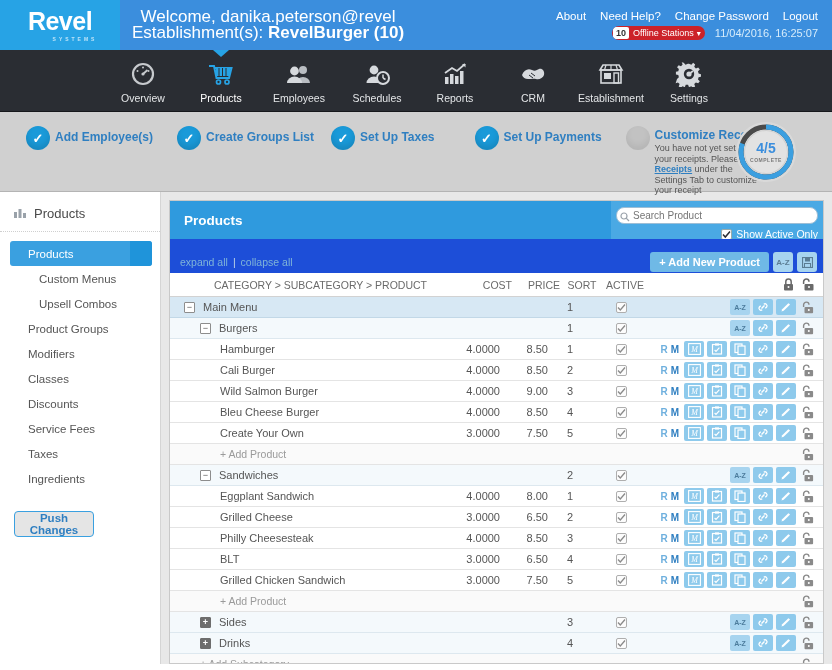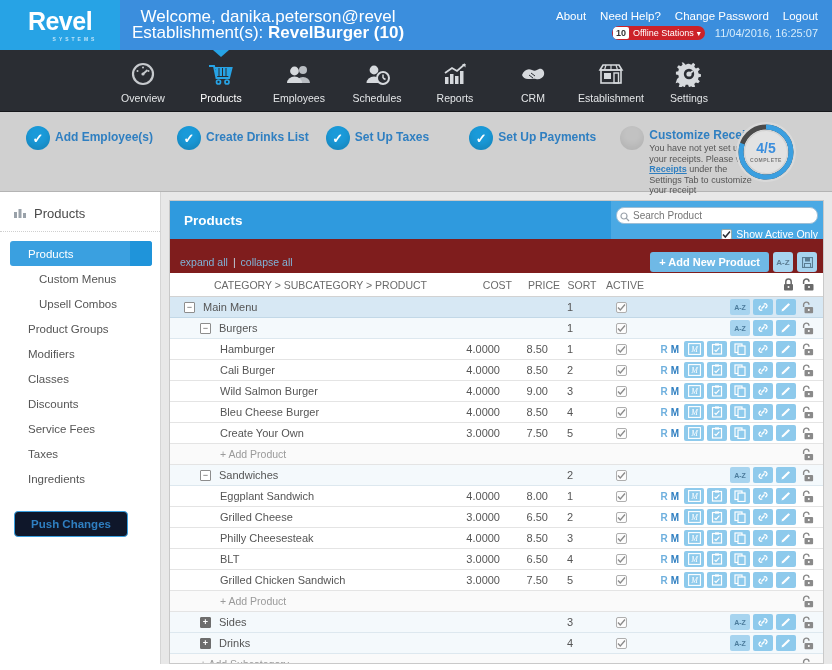--- a/index.html
+++ b/index.html
@@ -155,23 +155,23 @@
   .sb-item.sub { padding-left: 29px; }
   .sb-item.active {
     background: #3aa0e0; color: #ffffff; position: relative;
   }
   .sb-item.active::after {
     content: ""; position: absolute; right: 0; top: 0;
     width: 22px; height: 100%; background: #1f94da;
     border-radius: 0 3px 3px 0;
   }
   .push-btn {
-    margin: 20px 0 0 14px; width: 114px; height: 26px;
+    margin: 20px 0 0 14px; width: 80px; height: 26px;
     border: 1px solid #3aa0e0; border-radius: 4px;
-    background: #0f172a; color: #2f7fc1; font-size: 11.5px;
+    background: #e5e5e5; color: #2f7fc1; font-size: 11.5px;
     font-weight: bold; cursor: pointer;
     font-family: "Liberation Sans", sans-serif;
   }
 
   
   .main { flex: 1; background: #e8e8e8; padding: 8px 8px 0 8px; }
   .panel {
     background: #fff; border: 1px solid #c9c9c9;
     height: 100%; display: flex; flex-direction: column;
     overflow: hidden;
@@ -203,21 +203,21 @@
   .cb {
     width: 11px; height: 11px; background: #fff;
     border: 1px solid #9aa; border-radius: 2px;
     display: inline-flex; align-items: center; justify-content: center;
     flex: none;
   }
   .cb svg { display: block; }
 
   .toolbar {
     height: 34px; display: flex; align-items: center;
-    padding: 12px 6px 0 10px; background: #7f1d1d;
+    padding: 12px 6px 0 10px; background: #1d4ed8;
   }
   .tb-link { color: #7fb4d8; font-size: 10.5px; cursor: pointer; }
   .tb-sep { color: #c3d8e7; font-size: 10.5px; margin: 0 5px; }
   .tb-right { margin-left: auto; display: flex; align-items: center; gap: 4px; }
   .add-btn {
     background: #6fb9e6; color: #fff; font-size: 11px; font-weight: bold;
     border: none; border-radius: 3px; height: 20px; padding: 0 9px;
     cursor: pointer; font-family: "Liberation Sans", sans-serif;
   }
   .sq-btn {
@@ -423,21 +423,21 @@
   </div>
 </div>
 
 <div class="wizard">
   <div class="wz-item" style="margin-left:26px">
     <div class="wz-check">✓</div>
     <div class="wz-label">Add Employee(s)</div>
   </div>
   <div class="wz-item" style="margin-left:24px">
     <div class="wz-check">✓</div>
-    <div class="wz-label">Create Drinks List</div>
+    <div class="wz-label">Create Groups List</div>
   </div>
   <div class="wz-item" style="margin-left:17px">
     <div class="wz-check">✓</div>
     <div class="wz-label">Set Up Taxes</div>
   </div>
   <div class="wz-item" style="margin-left:40px">
     <div class="wz-check">✓</div>
     <div class="wz-label">Set Up Payments</div>
   </div>
   <div class="wz-item" style="margin-left:24px">

